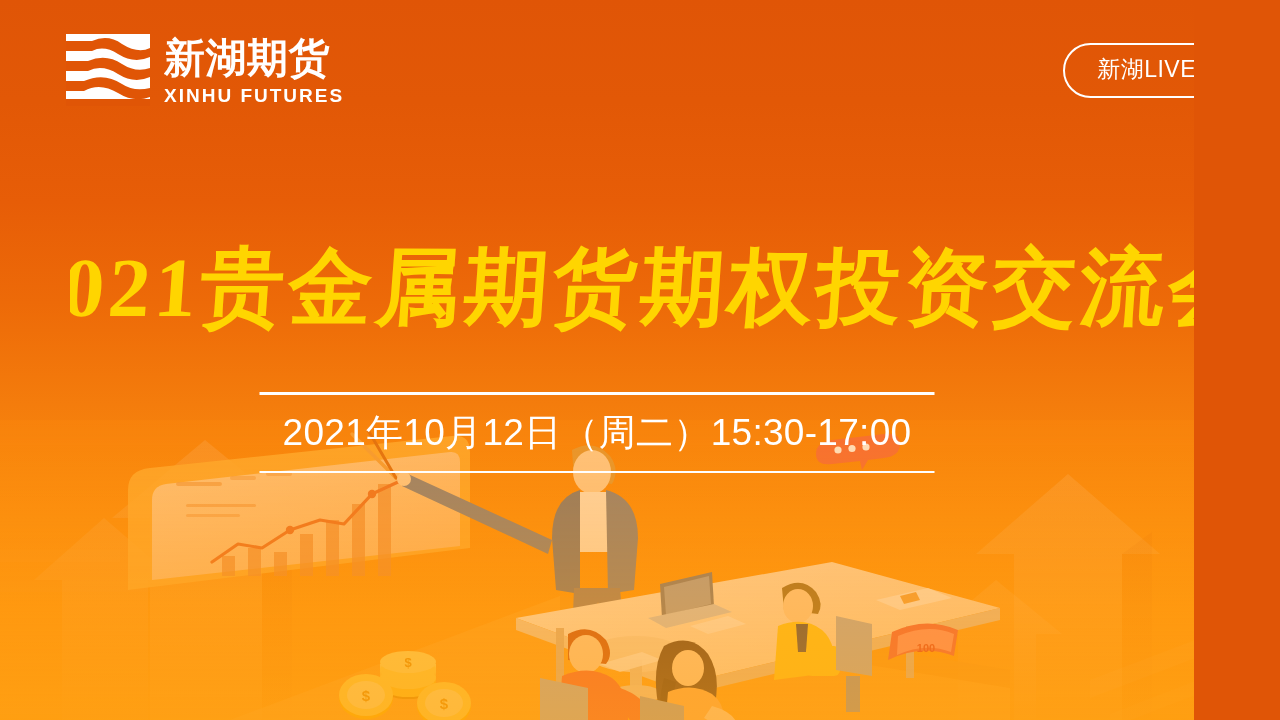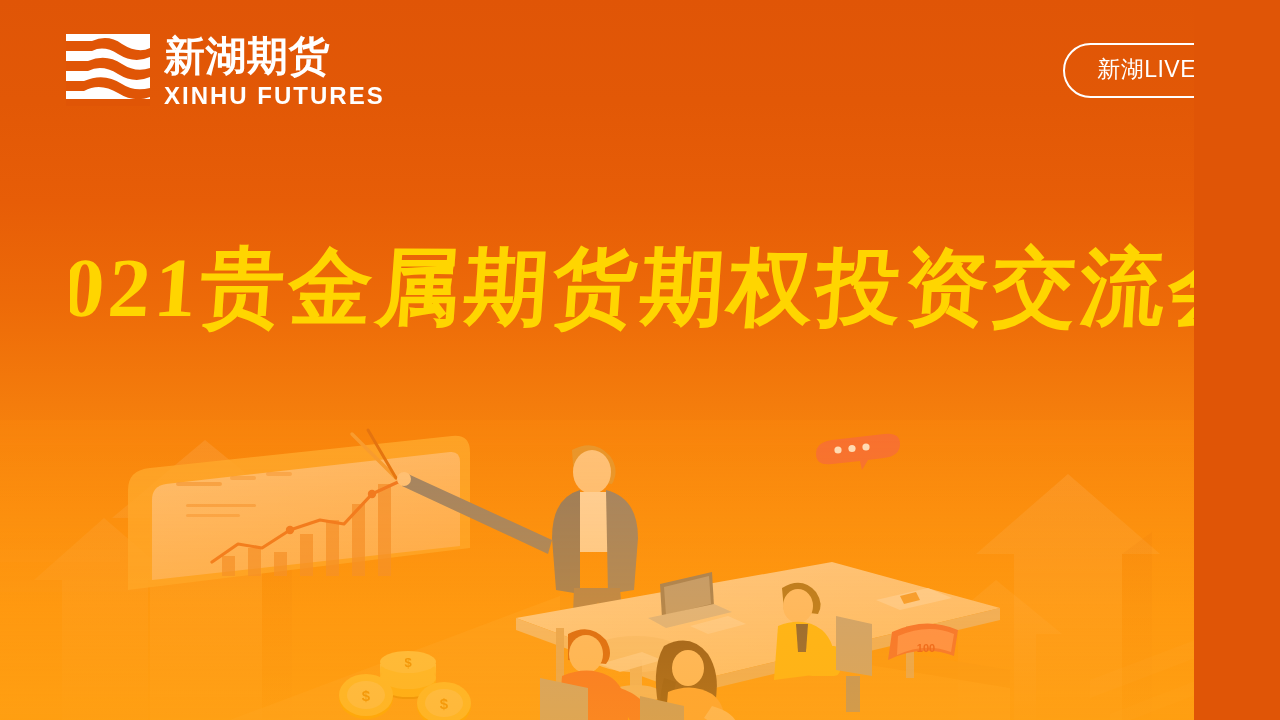--- a/index.html
+++ b/index.html
@@ -54,21 +54,21 @@
 
   .logo-mark { width:84px; height:72px; display:block; flex:none; }
 
   .brand-text { display:flex; flex-direction:column; justify-content:center; }
   .brand-cn {
     display:block;
     width:174px; height:46px;
   }
   .brand-en {
     color:#ffffff;
-    font-size:24px;
+    font-size:19px;
     font-weight:bold;
     letter-spacing:2.0px;
     line-height:1;
     margin-top:5px;
     white-space:nowrap;
   }
 
   .live-badge {
     border:2.5px solid #ffffff;
     border-radius:40px;
@@ -355,14 +355,19 @@
 
     <div class="live-badge">新湖LIVE</div>
   </header>
 
   <div class="title-wrap">
     <svg class="title-svg" viewBox="0 0 1140 106">
       <text x="570" y="78" text-anchor="middle" font-family="Liberation Serif, serif" font-size="84" font-weight="bold" fill="#ffd500" letter-spacing="4" transform="skewX(-4)">2021贵金属期货期权投资交流会</text>
     </svg>
   </div>
 
+  <div class="date-block">
+    <div class="rule"></div>
+    <div class="date-text">2021年10月12日（周二）15:30-17:00</div>
+    <div class="rule"></div>
+  </div>
 
 </div>
 
 </body></html>

